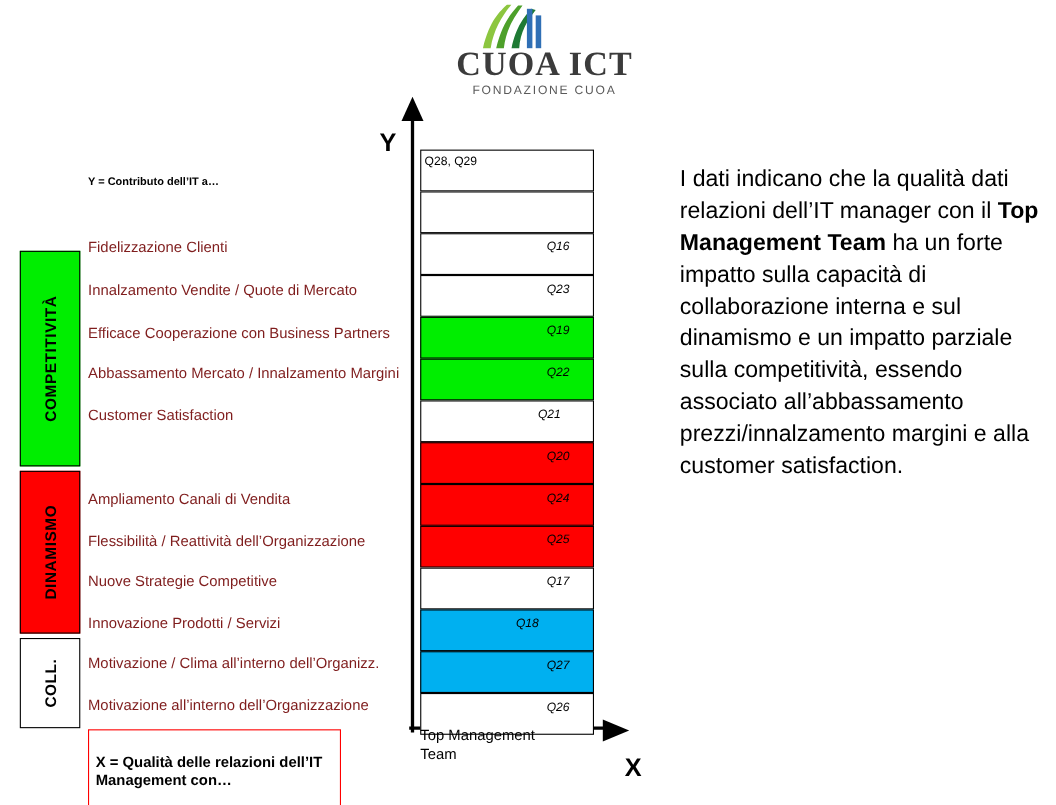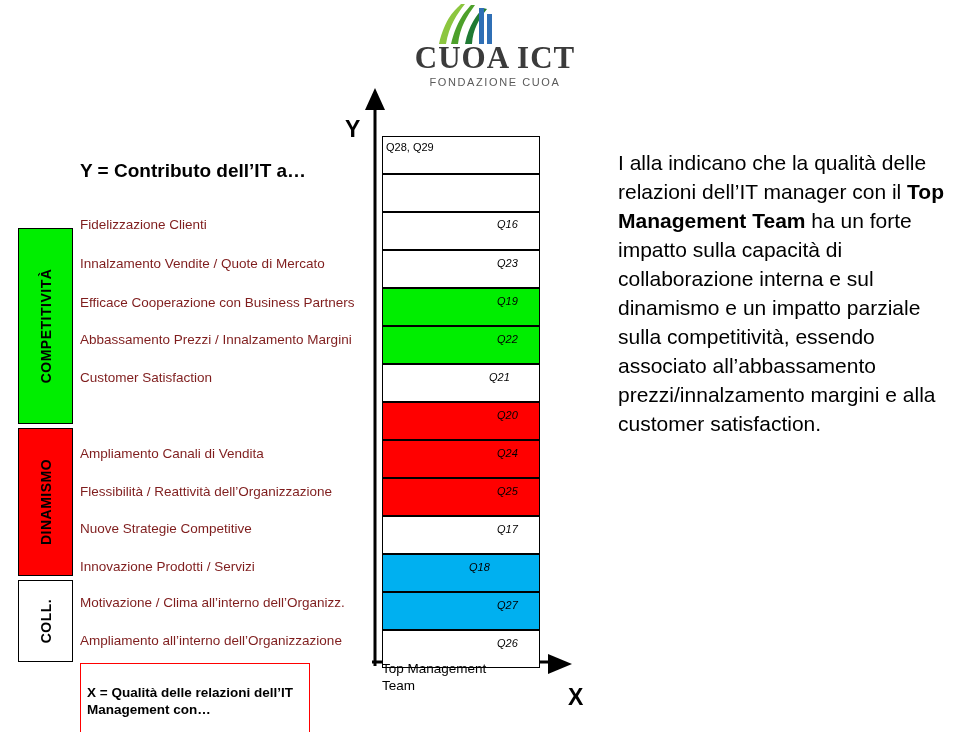--- a/index.html
+++ b/index.html
@@ -114,21 +114,21 @@
     height: 82px;
     background: #ffffff;
   }
 
   
   .y-legend {
     position: absolute;
     left: 80px;
     top: 160px;
     width: 230px;
-    font-size: 19px;
+    font-size: 10px;
     font-weight: bold;
     color: #000;
   }
 
   
   .row-label {
     position: absolute;
     left: 80px;
     width: 300px;
     font-size: 13.5px;
@@ -242,28 +242,28 @@
   </div>
   <div class="vbar vbar-coll">
     <span>COLL.</span>
   </div>
 
   <div class="y-legend">Y = Contributo dell’IT a…</div>
 
   <div class="row-label" style="top:217px">Fidelizzazione Clienti</div>
   <div class="row-label" style="top:256px">Innalzamento Vendite / Quote di Mercato</div>
   <div class="row-label" style="top:295px">Efficace Cooperazione con Business Partners</div>
-  <div class="row-label" style="top:332px">Abbassamento Prezzi / Innalzamento Margini</div>
+  <div class="row-label" style="top:332px">Abbassamento Mercato / Innalzamento Margini</div>
   <div class="row-label" style="top:370px">Customer Satisfaction</div>
   <div class="row-label" style="top:446px">Ampliamento Canali di Vendita</div>
   <div class="row-label" style="top:484px">Flessibilità / Reattività dell’Organizzazione</div>
   <div class="row-label" style="top:521px">Nuove Strategie Competitive</div>
   <div class="row-label" style="top:559px">Innovazione Prodotti / Servizi</div>
   <div class="row-label" style="top:595px">Motivazione / Clima all’interno dell’Organizz.</div>
-  <div class="row-label" style="top:633px">Ampliamento all’interno dell’Organizzazione</div>
+  <div class="row-label" style="top:633px">Motivazione all’interno dell’Organizzazione</div>
 
   <div class="chart">
     <div class="row-bar" style="top:0px;height:38px;background:#ffffff"></div>
     <div class="row-bar" style="top:38px;height:38px;background:#ffffff"></div>
     <div class="row-bar" style="top:76px;height:38px;background:#ffffff"></div>
     <div class="row-bar" style="top:114px;height:38px;background:#ffffff"></div>
     <div class="row-bar" style="top:152px;height:38px;background:#00ee00"></div>
     <div class="row-bar" style="top:190px;height:38px;background:#00ee00"></div>
     <div class="row-bar" style="top:228px;height:38px;background:#ffffff"></div>
     <div class="row-bar" style="top:266px;height:38px;background:#ff0000"></div>
@@ -286,16 +286,16 @@
   <div class="qlabel" style="left:497px;top:485px">Q25</div>
   <div class="qlabel" style="left:497px;top:523px">Q17</div>
   <div class="qlabel" style="left:469px;top:561px">Q18</div>
   <div class="qlabel" style="left:497px;top:599px">Q27</div>
   <div class="qlabel" style="left:497px;top:637px">Q26</div>
 
   <div class="x-legend-left">X = Qualità delle relazioni dell’IT Management con…</div>
   <div class="x-legend-box">Top Management Team</div>
 
   <div class="commentary">
-    <span>I alla indicano che la qualità delle relazioni dell’IT manager con il </span><b>Top Management Team</b><span> ha un forte impatto sulla capacità di collaborazione interna e sul dinamismo e un impatto parziale sulla competitività, essendo associato all’abbassamento prezzi/innalzamento margini e alla customer satisfaction.</span>
+    <span>I dati indicano che la qualità dati relazioni dell’IT manager con il </span><b>Top Management Team</b><span> ha un forte impatto sulla capacità di collaborazione interna e sul dinamismo e un impatto parziale sulla competitività, essendo associato all’abbassamento prezzi/innalzamento margini e alla customer satisfaction.</span>
   </div>
 
 </div>
 
 </body></html>

